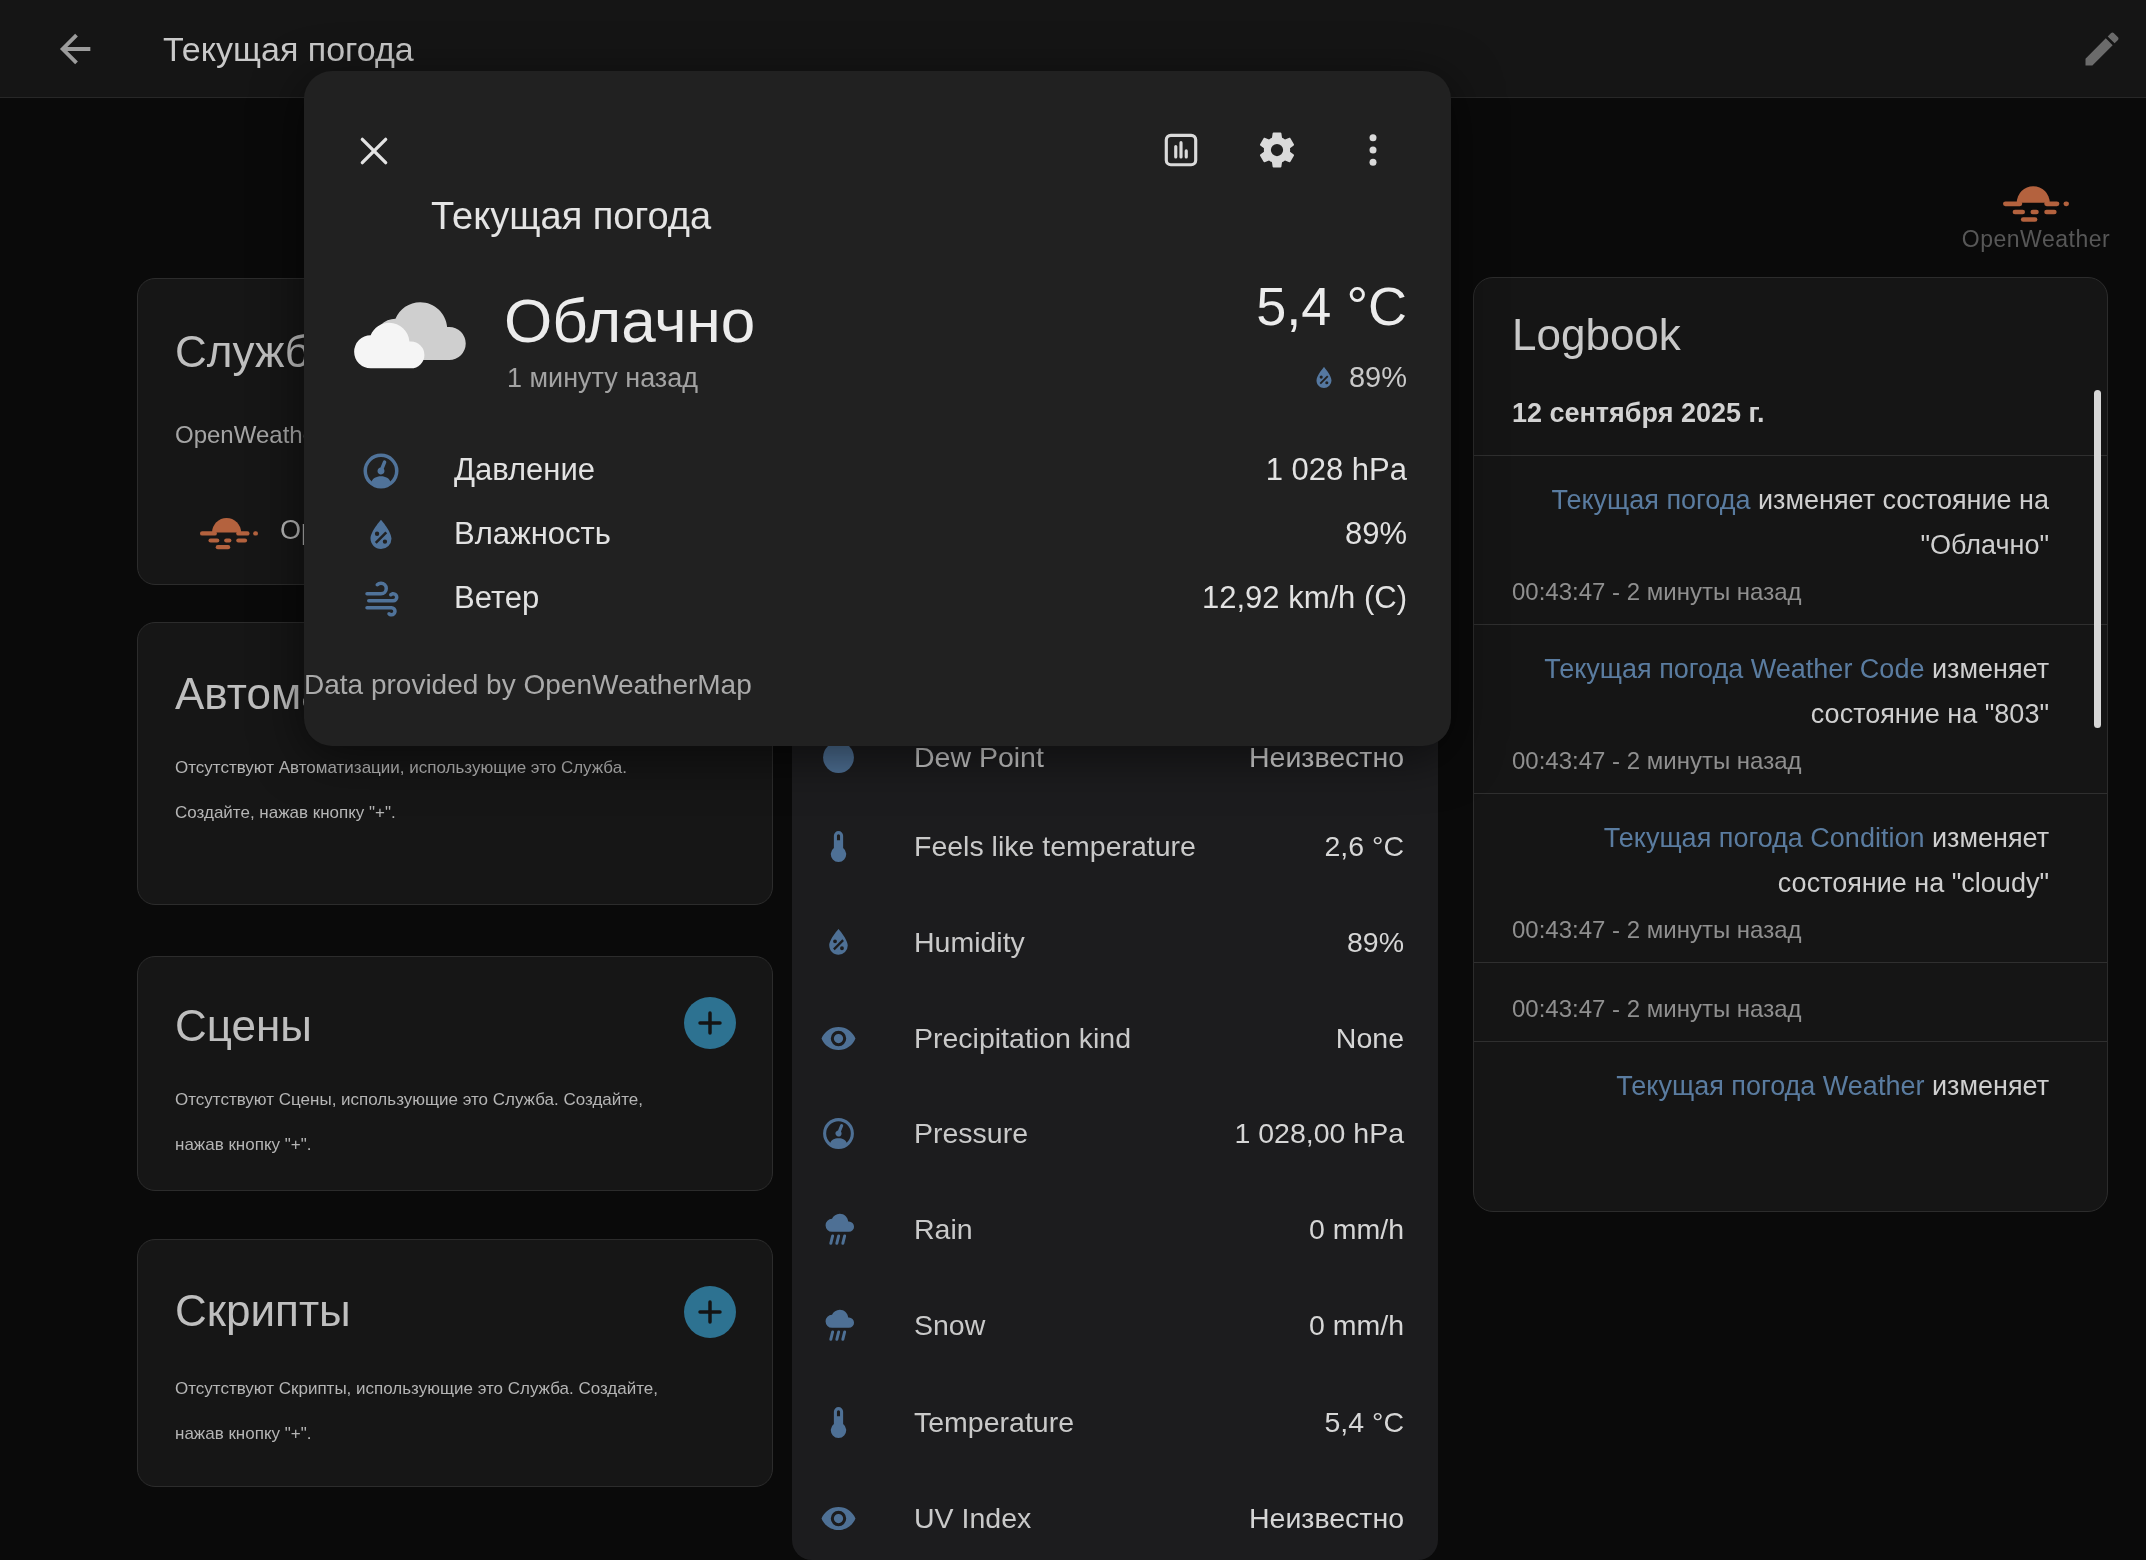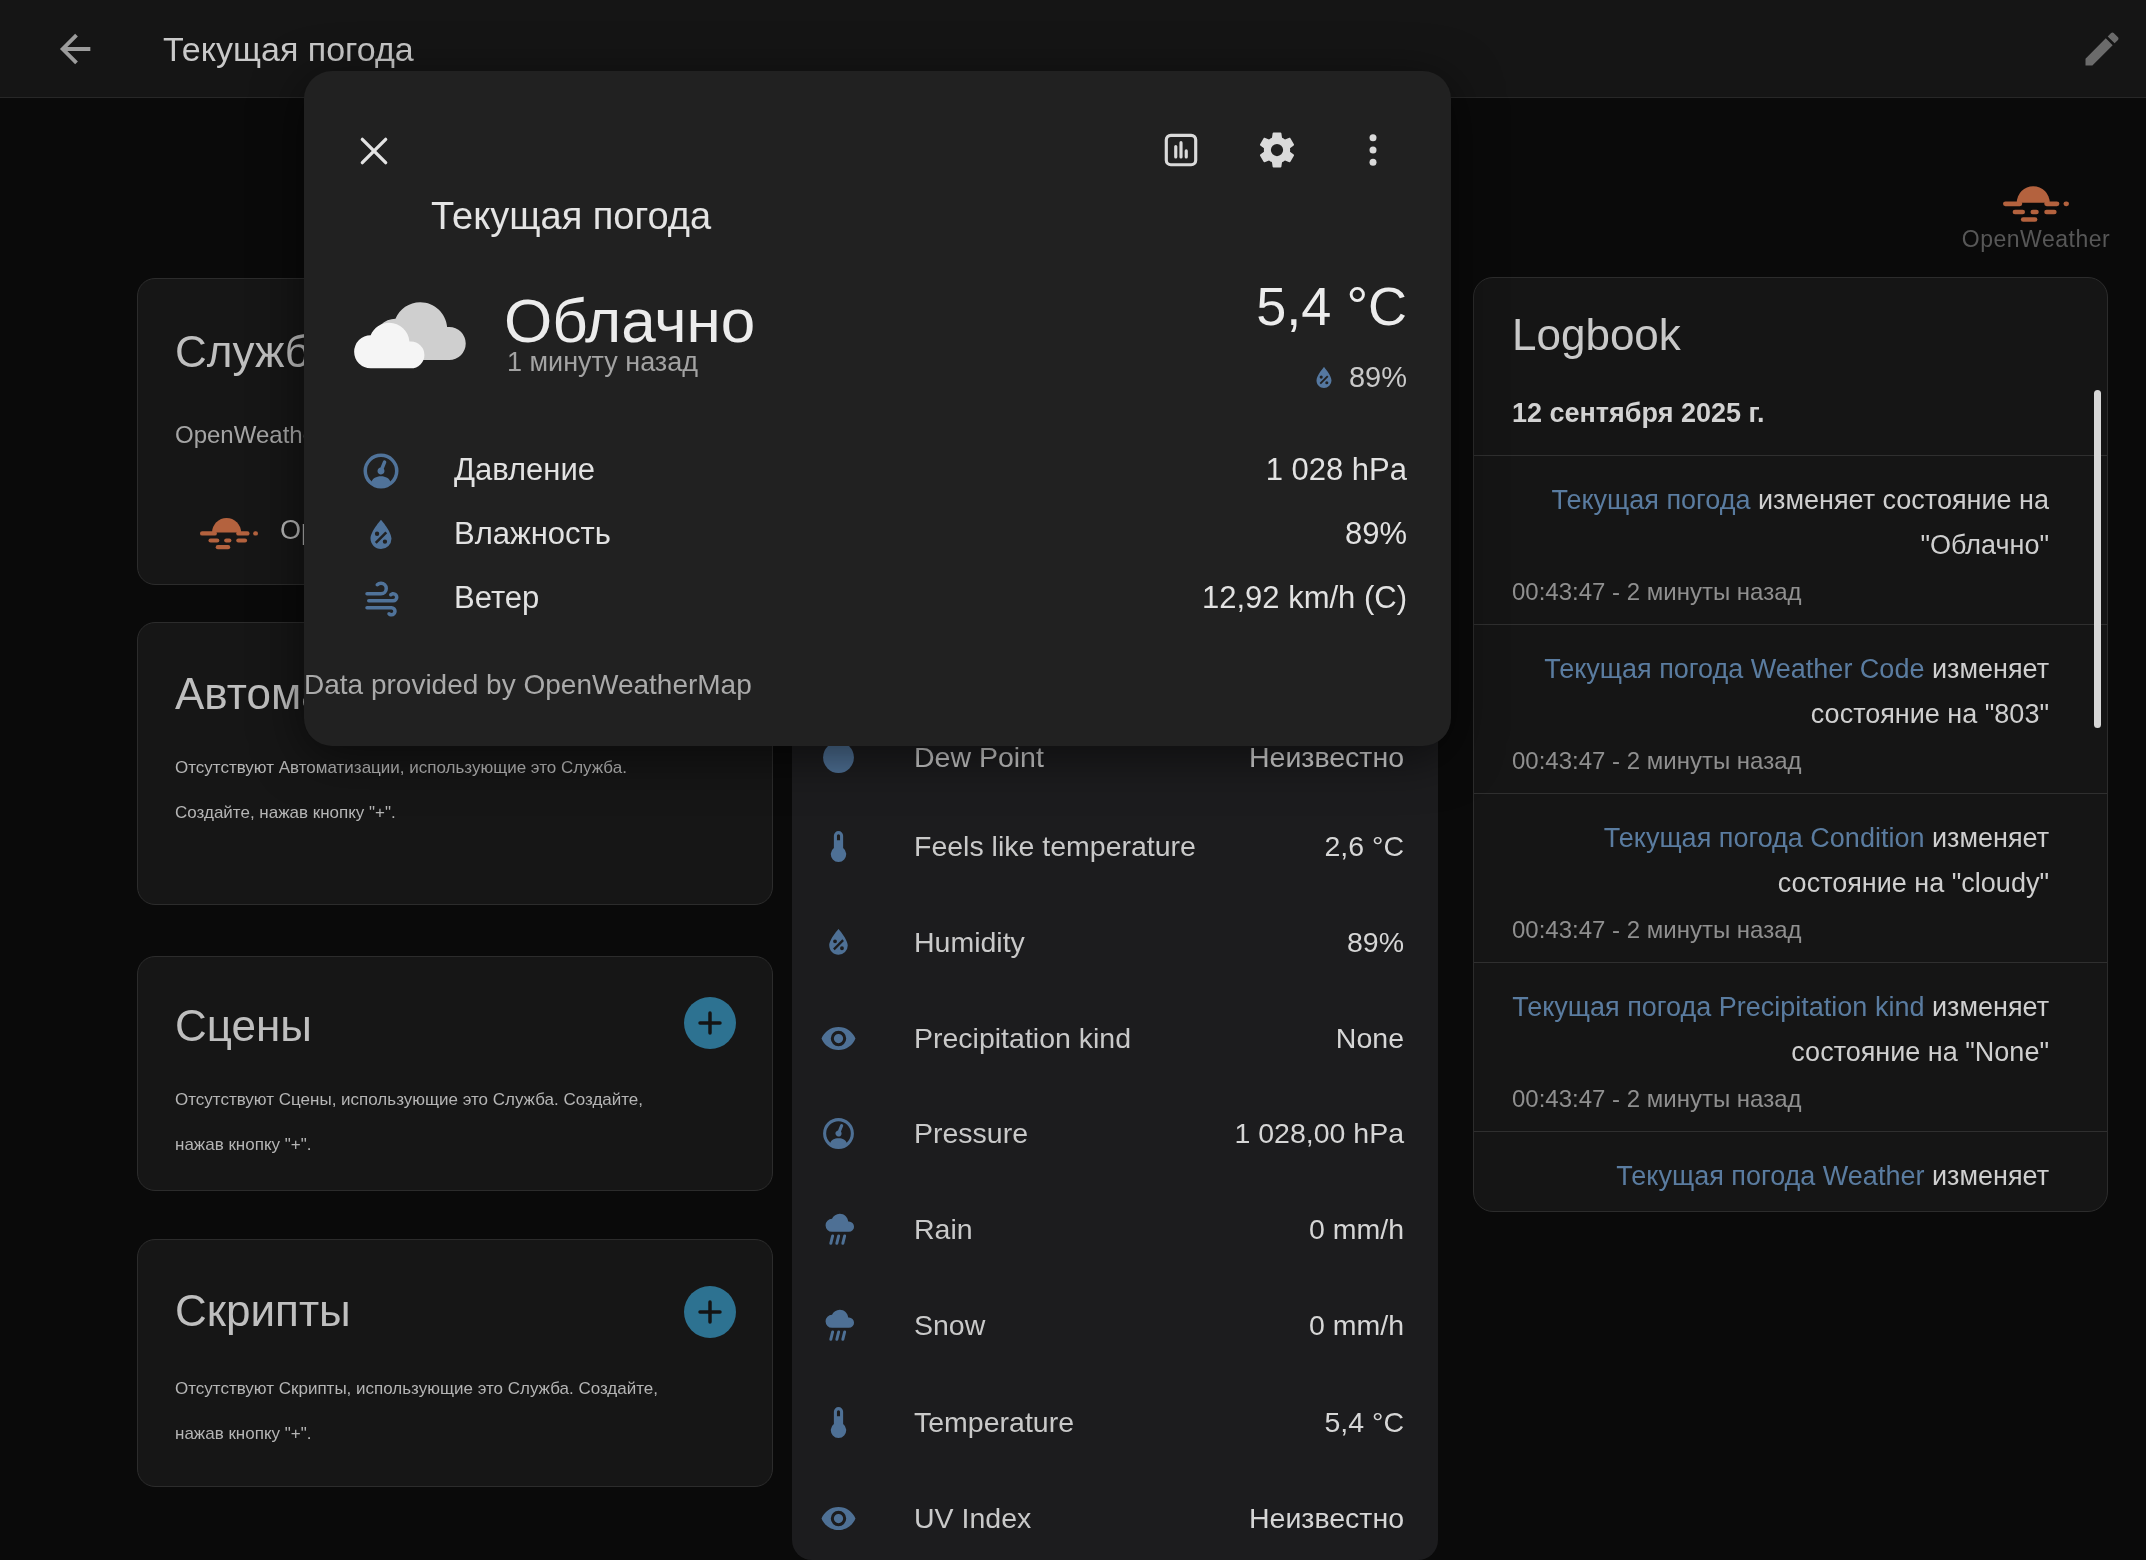--- a/index.html
+++ b/index.html
@@ -58,21 +58,21 @@
   .dlg{position:absolute;left:304px;top:71px;width:1147px;height:675px;background:#212121;
     border-radius:28px;z-index:30;box-shadow:0 10px 50px rgba(0,0,0,.55);}
   .dlg .close{position:absolute;left:50px;top:60px;width:40px;height:40px;color:#e3e3e3;cursor:pointer;}
   .dlg .dtitle{position:absolute;left:127px;top:124px;font-size:38px;color:#e4e4e4;}
   .dlg .hbtn{position:absolute;top:58px;width:42px;height:42px;color:#dadada;cursor:pointer;}
   .dlg .hbtn.chart{left:856px;}
   .dlg .hbtn.gear{left:952px;}
   .dlg .hbtn.dots{left:1048px;}
   .dlg .cloud{position:absolute;left:46px;top:208px;width:124px;height:96px;}
   .dlg .cond{position:absolute;left:200px;top:214px;font-size:62px;color:#ececec;}
-  .dlg .upd{position:absolute;left:203px;top:276px;font-size:27px;color:#a3a3a3;}
+  .dlg .upd{position:absolute;left:203px;top:292px;font-size:27px;color:#a3a3a3;}
   .dlg .temp{position:absolute;right:44px;top:204px;font-size:54px;color:#ececec;}
   .dlg .humbadge{position:absolute;right:44px;top:290px;display:flex;align-items:center;gap:10px;}
   .dlg .humbadge .hic{width:30px;height:30px;color:#5578a0;}
   .dlg .humbadge .hval{font-size:29px;color:#c9c9c9;}
   .dlg .arow{position:absolute;left:56px;right:44px;height:64px;}
   .dlg .arow .aic{position:absolute;left:0;top:12px;width:42px;height:42px;color:#50739a;}
   .dlg .arow .alabel{position:absolute;left:94px;line-height:64px;font-size:31px;color:#e2e2e2;}
   .dlg .arow .avalue{position:absolute;right:0;line-height:64px;font-size:31px;color:#e2e2e2;white-space:nowrap;}
   .dlg .attrib{position:absolute;left:0;top:598px;width:100%;font-size:28px;color:#aaaaaa;}
 </style>
@@ -276,21 +276,20 @@
       </div>
       <div class="lb-entry">
         <div class="line"><span class="link">Текущая погода Weather Code</span> <span>изменяет состояние на "803"</span></div>
         <div class="time">00:43:47 - 2 минуты назад</div>
       </div>
       <div class="lb-entry">
         <div class="line"><span class="link">Текущая погода Condition</span> <span>изменяет состояние на "cloudy"</span></div>
         <div class="time">00:43:47 - 2 минуты назад</div>
       </div>
       <div class="lb-entry">
-        <div class="line"><span class="link">Текущая погода Precipitation kind</span> <span>изменяет состояние на "None"</span></div>
         <div class="time">00:43:47 - 2 минуты назад</div>
       </div>
       <div class="lb-entry">
         <div class="line"><span class="link">Текущая погода Weather</span> <span>изменяет</span></div>
         <div class="time"></div>
       </div>
     </div>
     <div class="lb-scroll"></div>
   </div>
 

